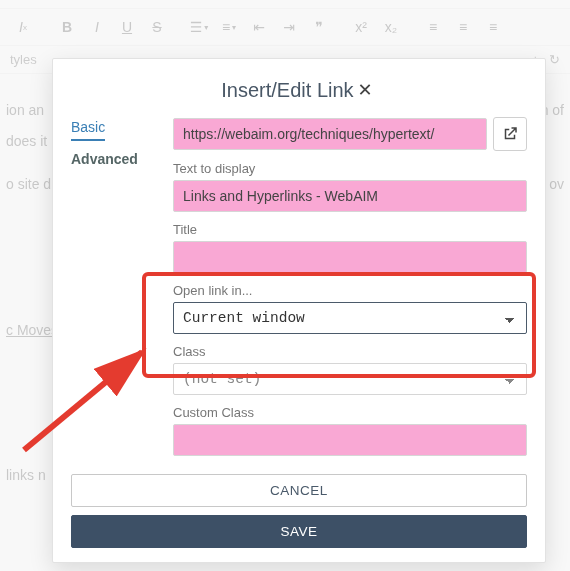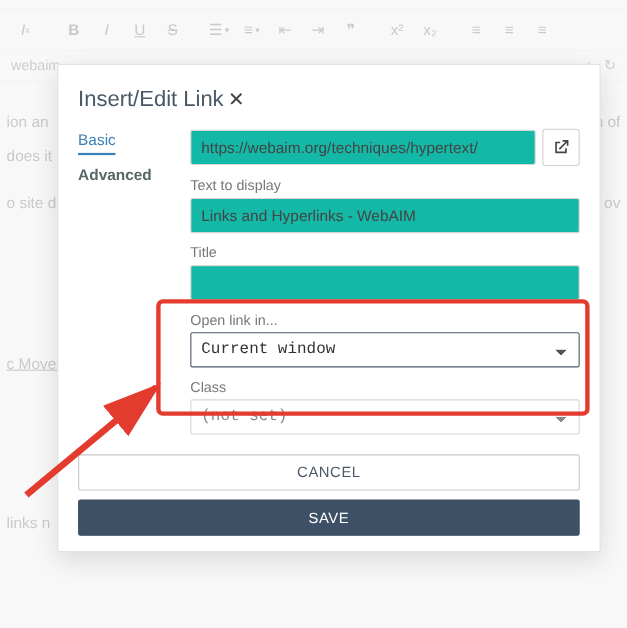--- a/index.html
+++ b/index.html
@@ -58,41 +58,41 @@
     position: absolute;
     top: 58px; left: 52px;
     width: 494px;
     background: #fff;
     border: 1px solid #e2e2e2;
     box-shadow: 0 8px 24px rgba(0,0,0,0.12);
     border-radius: 2px;
     padding: 18px 18px 14px 18px;
   }
   .dlg-header {
-    display: flex; justify-content: flex-start; align-items: center;
+    display: flex; justify-content: center; align-items: center;
     margin-bottom: 14px;
   }
   .dlg-title { font-size: 20px; color: #495766; font-weight: 400; }
   .close-x { font-size: 18px; color: #444; cursor: pointer; padding: 2px 4px; }
   .dlg-body { display: flex; gap: 22px; }
   .tabs { width: 80px; font-size: 14px; }
   .tab { padding: 2px 0 4px; color: #566; cursor: pointer; }
   .tab.active { color: #3a7fb5; border-bottom: 2px solid #3a7fb5; display: inline-block; text-align: center; }
   .tab + .tab { margin-top: 8px; font-weight: bold; }
   .fields { flex: 1; font-size: 13px; color: #666; }
   .row { margin-bottom: 10px; }
   .lbl { font-size: 13px; color: #777; margin-bottom: 4px; display:block; }
   .url-row { display:flex; gap:6px; align-items:center; }
   .inp {
     width: 100%;
     border: 1px solid #d6d6d6;
     padding: 7px 9px;
     font-size: 14px;
     color: #444;
-    background: #14b8a6;
+    background: #f9a8d4;
     border-radius: 2px;
     font-family: inherit;
   }
   .inp.narrow { flex: 1; }
   .url-btn {
     width: 34px; height: 34px;
     border: 1px solid #d0d0d0;
     border-radius: 3px;
     display:flex; align-items:center; justify-content:center;
     background: #fff;
@@ -180,21 +180,21 @@
     <div class="tb-item">❞</div>
     <div style="width:8px"></div>
     <div class="tb-item">x²</div>
     <div class="tb-item">x₂</div>
     <div style="width:8px"></div>
     <div class="tb-item">≡</div>
     <div class="tb-item">≡</div>
     <div class="tb-item">≡</div>
   </div>
   <div class="styles-row">
-    <span>webaim</span>
+    <span>tyles</span>
     <span style="display:flex;gap:10px;color:#666">
       <span>+</span>
       <span>↻</span>
     </span>
   </div>
   <div class="bg-text">
     <p style="display:flex;justify-content:space-between">
         <span>ion an</span>
         <span>vision of</span>
       </p>
@@ -244,20 +244,24 @@
         <select class="sel">
           <option>Current window</option>
         </select>
       </div>
       <div class="row">
         <span class="lbl">Class</span>
         <select class="sel light">
           <option>(not set)</option>
         </select>
       </div>
+      <div class="row">
+        <span class="lbl">Custom Class</span>
+        <input class="inp" value="" style="">
+      </div>
     </div>
   </div>
   <div class="dlg-footer">
     <button class="btn">CANCEL</button>
     <button class="btn primary">SAVE</button>
   </div>
 </div>
 
 <div class="highlight-box" style="top:272px; left:142px; width:394px; height:106px;"></div>
 

